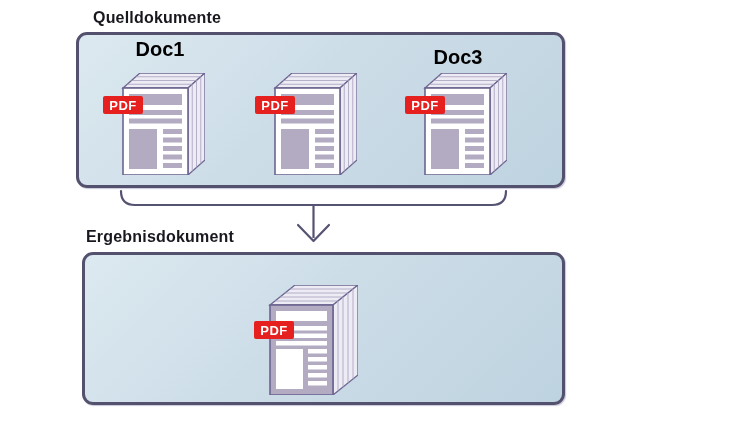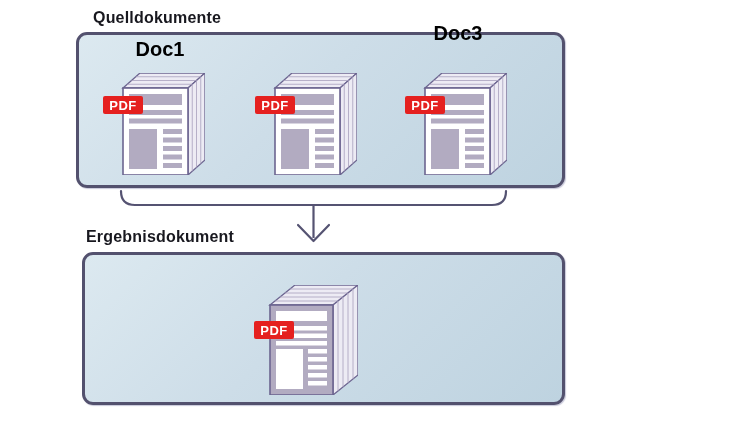--- a/index.html
+++ b/index.html
@@ -26,21 +26,21 @@
 </head>
 <body>
 
 <div class="canvas">
 
   <div class="sec-label" style="left:93px;top:9px;">Quelldokumente</div>
 
   <div class="panel" style="left:76px;top:32px;width:489px;height:156px;"></div>
 
   <div class="doc-label" style="left:110px;top:38px;">Doc1</div>
-  <div class="doc-label" style="left:408px;top:22px;">Doc3</div>
+  <div class="doc-label" style="left:408px;top:46px;">Doc3</div>
 
   <svg class="doc-icon" style="left:103px;top:73px;" width="102" height="102" viewBox="0 0 102 102">
     <polygon points="20,15 37,0 102,0 85,15" fill="#edebf4" stroke="#6c6590" stroke-width="1.3"></polygon>
     <polygon points="85,15 102,0 102,87 85,102" fill="#edebf4" stroke="#6c6590" stroke-width="1.3"></polygon>
     <g stroke="#a79fbd" stroke-width="0.8">
       <line x1="24.25" y1="11.25" x2="89.25" y2="11.25"></line>
         <line x1="28.5" y1="7.5" x2="93.5" y2="7.5"></line>
         <line x1="32.75" y1="3.75" x2="97.75" y2="3.75"></line>
       <line x1="89.25" y1="11.25" x2="89.25" y2="98.25"></line>
         <line x1="93.5" y1="7.5" x2="93.5" y2="94.5"></line>

